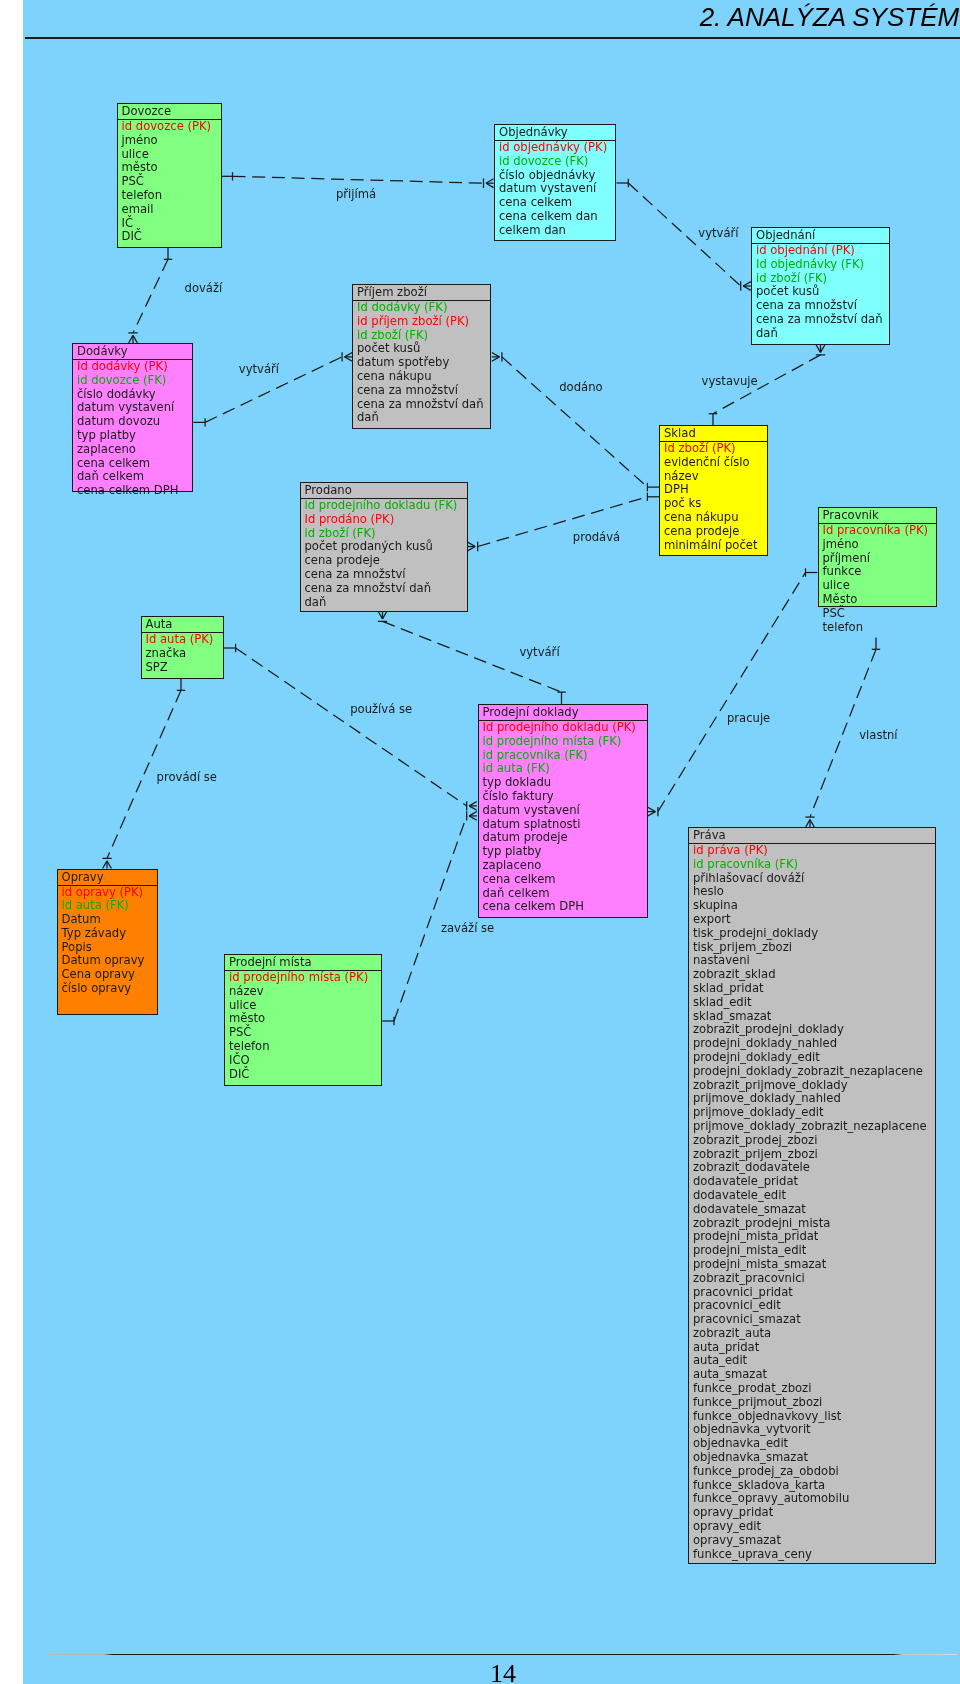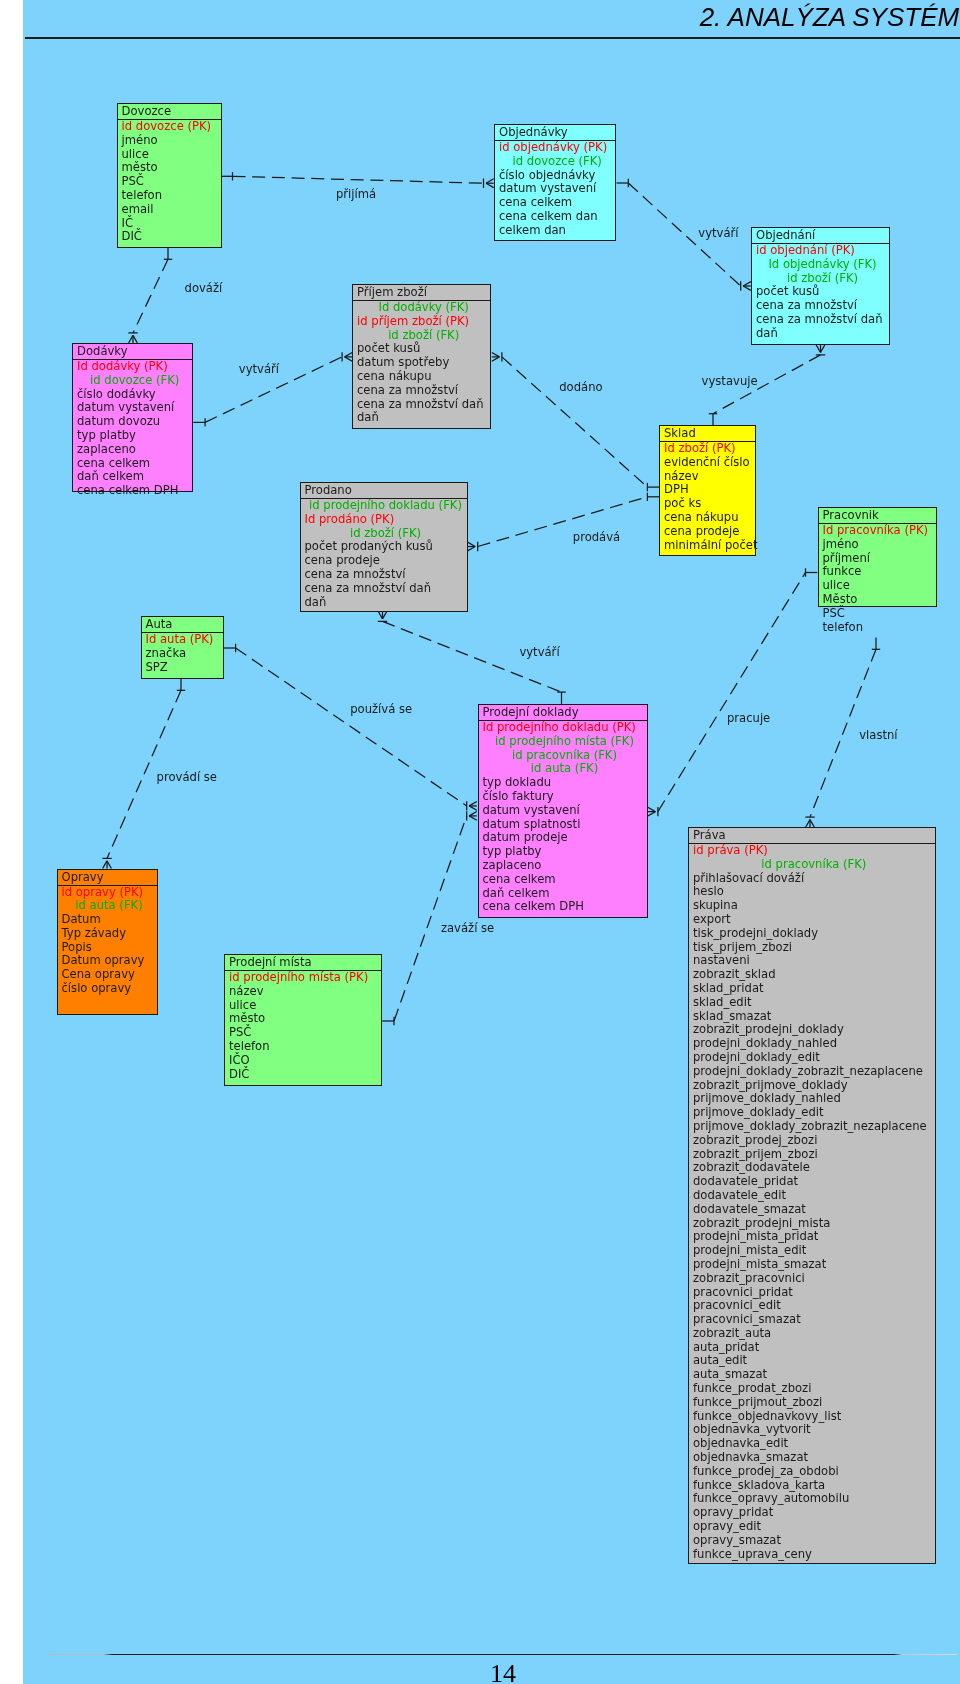--- a/index.html
+++ b/index.html
@@ -9,21 +9,21 @@
   .hdr{position:absolute;left:0;right:0;top:0;height:40px;}
   .hdr-title{position:absolute;right:5px;top:2px;font-family:"Liberation Sans",sans-serif;font-style:italic;font-weight:400;font-size:26px;color:#000;white-space:nowrap;opacity:.999;}
   .hdr-rule{position:absolute;left:2px;right:2px;top:37.2px;height:1.6px;background:#1a1a1a;}
   #diagram{position:absolute;left:0;top:0;width:960px;height:1600px;}
   .ent{position:absolute;box-sizing:border-box;border:1.1px solid #1a1a1a;background:#fff;z-index:3;}
   .ent-name{position:absolute;left:0;top:0;right:0;height:16px;box-sizing:border-box;border-bottom:1.1px solid #1a1a1a;
             font-family:"DejaVu Sans",sans-serif;font-size:11.6px;line-height:15px;padding-left:4px;color:#1a1a1a;white-space:nowrap;overflow:hidden;opacity:.999;}
   .ent-attrs{position:absolute;left:0;right:0;top:16px;bottom:0;padding:0 0 0 4px;opacity:.999;}
   .attr{font-family:"DejaVu Sans",sans-serif;font-size:11.6px;line-height:13.8px;height:13.8px;color:#1a1a1a;white-space:nowrap;opacity:.999;}
   .attr.pk{color:#ff0000;}
-  .attr.fk{color:#00b000;text-align:center;}
+  .attr.fk{color:#00b000;}
   .rel-label{position:absolute;font-family:"DejaVu Sans",sans-serif;font-size:11.6px;color:#1a1a1a;white-space:nowrap;transform:translate(-50%,-50%);z-index:4;opacity:.999;}
   svg.links{position:absolute;left:0;top:0;width:960px;height:1600px;overflow:visible;z-index:2;}
   .cap{position:absolute;left:0;right:0;top:1577px;text-align:center;font-family:"Liberation Serif",serif;font-style:italic;font-size:28.4px;color:#000;opacity:.999;}
   .foot-rule{position:absolute;left:26px;width:908px;top:1653.5px;height:1.3px;background:linear-gradient(to right,#b9b9b9 0%,#b9b9b9 6%,#1b1b1b 7%,#1b1b1b 93%,#c7c7c7 94%,#d8d8d8 100%);}
   .pageno{position:absolute;left:0;right:0;top:1661px;text-align:center;font-family:"Liberation Serif",serif;font-size:26px;color:#000;line-height:1;opacity:.999;}
 </style>
 </head>
 <body>
 
 <div id="page">
@@ -203,21 +203,21 @@
             <div class="attr fk">id prodejního dokladu (FK)</div>
             <div class="attr pk">Id prodáno (PK)</div>
             <div class="attr fk">id zboží (FK)</div>
             <div class="attr">počet prodaných kusů</div>
             <div class="attr">cena prodeje</div>
             <div class="attr">cena za množství</div>
             <div class="attr">cena za množství daň</div>
             <div class="attr">daň</div>
           </div>
         </div>
-    <div class="ent" style="left:636px;top:425px;width:97px;height:131px;background:#ffff00">
+    <div class="ent" style="left:636px;top:425px;width:109px;height:131px;background:#ffff00">
           <div class="ent-name">Sklad</div>
           <div class="ent-attrs">
             <div class="attr pk">Id zboží (PK)</div>
             <div class="attr">evidenční číslo</div>
             <div class="attr">název</div>
             <div class="attr">DPH</div>
             <div class="attr">poč ks</div>
             <div class="attr">cena nákupu</div>
             <div class="attr">cena prodeje</div>
             <div class="attr">minimální počet</div>

